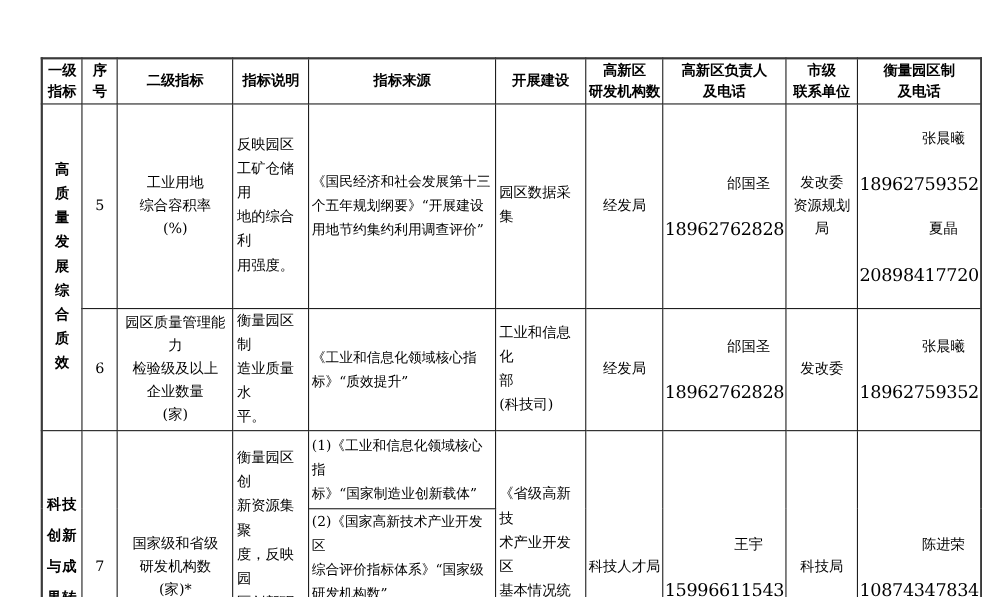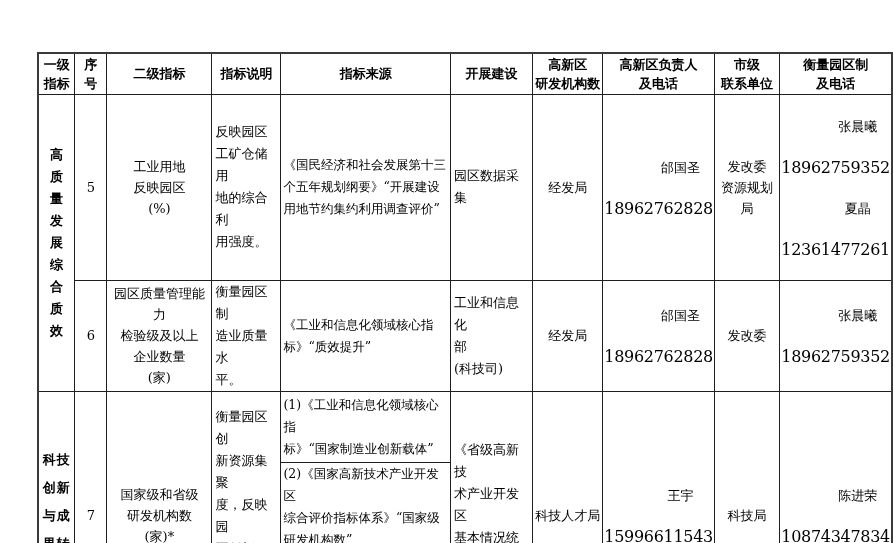--- a/index.html
+++ b/index.html
@@ -91,42 +91,42 @@
 质
 量
 发
 展
 综
 合
 质
 效</td>
         <td class="center">5</td>
         <td class="center">工业用地
-反映园区
+综合容积率
 (%)</td>
         <td class="left">反映园区
 工矿仓储用
 地的综合利
 用强度。</td>
         <td class="src">《国民经济和社会发展第十三
 个五年规划纲要》“开展建设
 用地节约集约利用调查评价”</td>
         <td class="left">园区数据采集</td>
         <td class="center">经发局</td>
         <td class="center">
           <div class="cname">邰国圣</div>
           <div class="phone">18962762828</div>
         </td>
         <td class="center">发改委
 资源规划局</td>
         <td class="center">
           <div class="cname">张晨曦</div>
           <div class="phone">18962759352</div>
           <div class="cname">夏晶</div>
-          <div class="phone">12361477261</div>
+          <div class="phone">20898417720</div>
         </td>
       </tr>
       <tr class="r6">
         <td class="center">6</td>
         <td class="center">园区质量管理能力
 检验级及以上
 企业数量
 (家)</td>
         <td class="left">衡量园区制
 造业质量水

